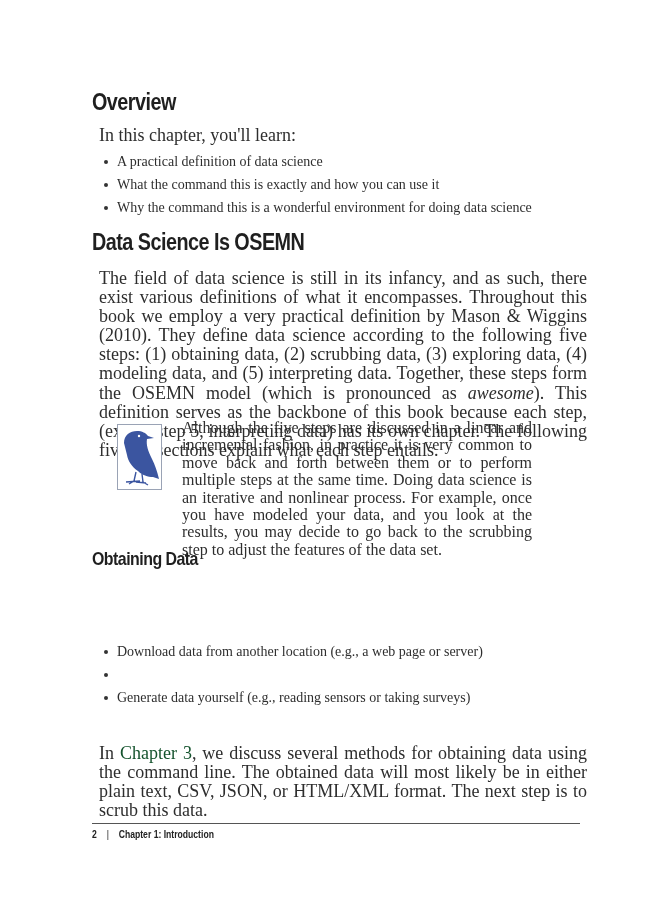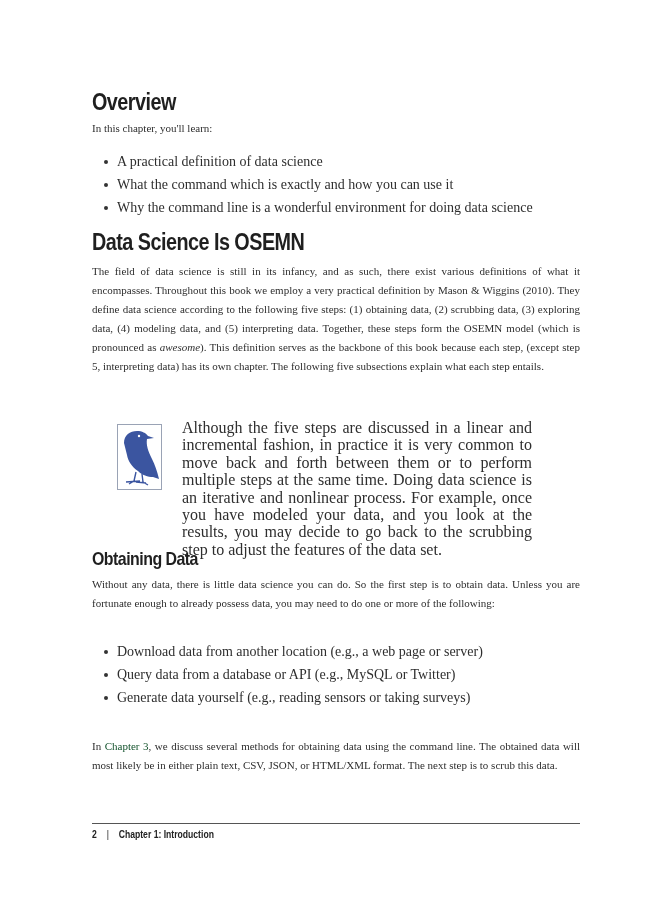--- a/index.html
+++ b/index.html
@@ -1,62 +1,61 @@
 <!DOCTYPE html>
 <html><head>
 <meta charset="utf-8">
 <style>
   html, body { margin: 0; padding: 0; background: #ffffff; }
   body { width: 660px; height: 900px; position: relative; overflow: hidden; color: #2b2b2b; }
   .page { position: absolute; left: 0; top: 0; width: 660px; height: 676px; }
   h1, h2 { margin: 0; position: absolute; left: 92px; font-family: "Liberation Sans", "DejaVu Sans", sans-serif; font-weight: bold; color: #1f1f1f; letter-spacing: -0.6px; transform: scaleX(0.86); transform-origin: left top; }
   h1 { font-size: 23px; }
   h2 { font-size: 18.5px; }
-  .p { position: absolute; left: 92px; width: 488px; font-family: "Liberation Serif", "DejaVu Serif", serif; font-size: 11px; line-height: 19.1px; text-align: justify; margin: 0; color: #2e2e2e; }
+  .p { position: absolute; left: 92px; width: 488px; font-family: "Liberation Serif", "DejaVu Serif", serif; font-size: 18px; line-height: 19.1px; text-align: justify; margin: 7px; color: #2e2e2e; }
   ul.bul { position: absolute; left: 92px; width: 488px; margin: 0; padding: 0; list-style: none; font-family: "Liberation Serif", "DejaVu Serif", serif; font-size: 14px; color: #2e2e2e; }
   ul.bul li { position: relative; padding-left: 25px; height: 23.2px; line-height: 19px; }
   ul.bul li .dot { position: absolute; left: 12px; top: 8px; width: 4px; height: 4px; border-radius: 50%; background: #333; }
   .note-icon { position: absolute; left: 117px; top: 424px; width: 45px; height: 66px; border: 1px solid #9aa3b5; box-sizing: border-box; background: #fff; }
   .note-text { position: absolute; left: 182px; top: 419px; width: 350px; font-family: "Liberation Serif", "DejaVu Serif", serif; font-size: 16px; line-height: 17.4px; text-align: justify; margin: 0; color: #2e2e2e; }
   .link { color: #14532d; }
   em { font-style: italic; }
   .rule { position: absolute; left: 92px; top: 823px; width: 488px; height: 1px; background: #555; }
   .footer { position: absolute; left: 92px; top: 828px; font-family: "Liberation Sans", "DejaVu Sans", sans-serif; font-weight: bold; font-size: 10.5px; color: #222; transform: scaleX(0.82); transform-origin: left top; white-space: nowrap; }
   .footer .sep { display: inline-block; margin: 0 12px 0 12px; font-weight: normal; }
 </style>
 </head>
 <body>
 
 <div class="page">
 
   <h1 style="top:89px;">Overview</h1>
   <p class="p" style="top:119px;">In this chapter, you'll learn:</p>
   <ul class="bul" style="top:152px;">
     <li><span class="dot"></span><span>A practical definition of data science</span></li>
-    <li><span class="dot"></span><span>What the command which is exactly and how you can use it</span></li>
-    <li><span class="dot"></span><span>Why the command line is a wonderful environment for doing data science</span></li>
+    <li><span class="dot"></span><span>What the command this is exactly and how you can use it</span></li>
+    <li><span class="dot"></span><span>Why the command this is a wonderful environment for doing data science</span></li>
   </ul>
 
   <h1 style="top:229px;">Data Science Is OSEMN</h1>
   <p class="p" style="top:262px;"><span>The field of data science is still in its infancy, and as such, there exist various definitions of what it encompasses. Throughout this book we employ a very practical definition by Mason &amp; Wiggins (2010). They define data science according to the following five steps: (1) obtaining data, (2) scrubbing data, (3) exploring data, (4) modeling data, and (5) interpreting data. Together, these steps form the OSEMN model (which is pronounced as </span><em>awesome</em><span>). This definition serves as the backbone of this book because each step, (except step 5, interpreting data) has its own chapter. The following five subsections explain what each step entails.</span></p>
 
   <div class="note-icon">
     <svg width="43" height="64" viewBox="0 0 43 64">
       <path fill="#3b55a0" d="M6 18 C 6 10, 12 6, 19 6 C 24 6, 28 8, 30 11 L 36 13 L 29 14 C 28 20, 30 26, 34 34 C 37 40, 39 46, 41 54 L 35 52 C 30 52, 24 50, 20 46 C 14 42, 10 36, 9 30 C 8 26, 7 22, 6 18 Z"></path>
       <circle cx="21" cy="11" r="1.2" fill="#ffffff"></circle>
       <path stroke="#3b55a0" stroke-width="1.4" fill="none" d="M18 47 L 16 56 M 24 49 L 25 57 M 8 57 L 22 56 M 16 56 L 11 59 M 18 57 L 28 58 M 25 57 L 30 60"></path>
     </svg>
   </div>
   <p class="note-text">Although the five steps are discussed in a linear and incremental fashion, in practice it is very common to move back and forth between them or to perform multiple steps at the same time. Doing data science is an iterative and nonlinear process. For example, once you have modeled your data, and you look at the results, you may decide to go back to the scrubbing step to adjust the features of the data set.</p>
 
   <h2 style="top:548px;">Obtaining Data</h2>
-  <p class="p" style="top:575px;">Without any data, there is little data science you can do. So the first step is to obtain data. Unless you are fortunate enough to already possess data, you may need to do one or more of the following:</p>
   <ul class="bul" style="top:642px;">
     <li><span class="dot"></span><span>Download data from another location (e.g., a web page or server)</span></li>
-    <li><span class="dot"></span><span>Query data from a database or API (e.g., MySQL or Twitter)</span></li>
+    <li><span class="dot"></span></li>
     <li><span class="dot"></span><span>Generate data yourself (e.g., reading sensors or taking surveys)</span></li>
   </ul>
   <p class="p" style="top:737px;"><span>In </span><span class="link">Chapter 3</span><span>, we discuss several methods for obtaining data using the command line. The obtained data will most likely be in either plain text, CSV, JSON, or HTML/XML format. The next step is to scrub this data.</span></p>
 
   <div class="rule"></div>
   <div class="footer">
     <span>2</span><span class="sep">|</span><span>Chapter 1: Introduction</span>
   </div>
 
 </div>

